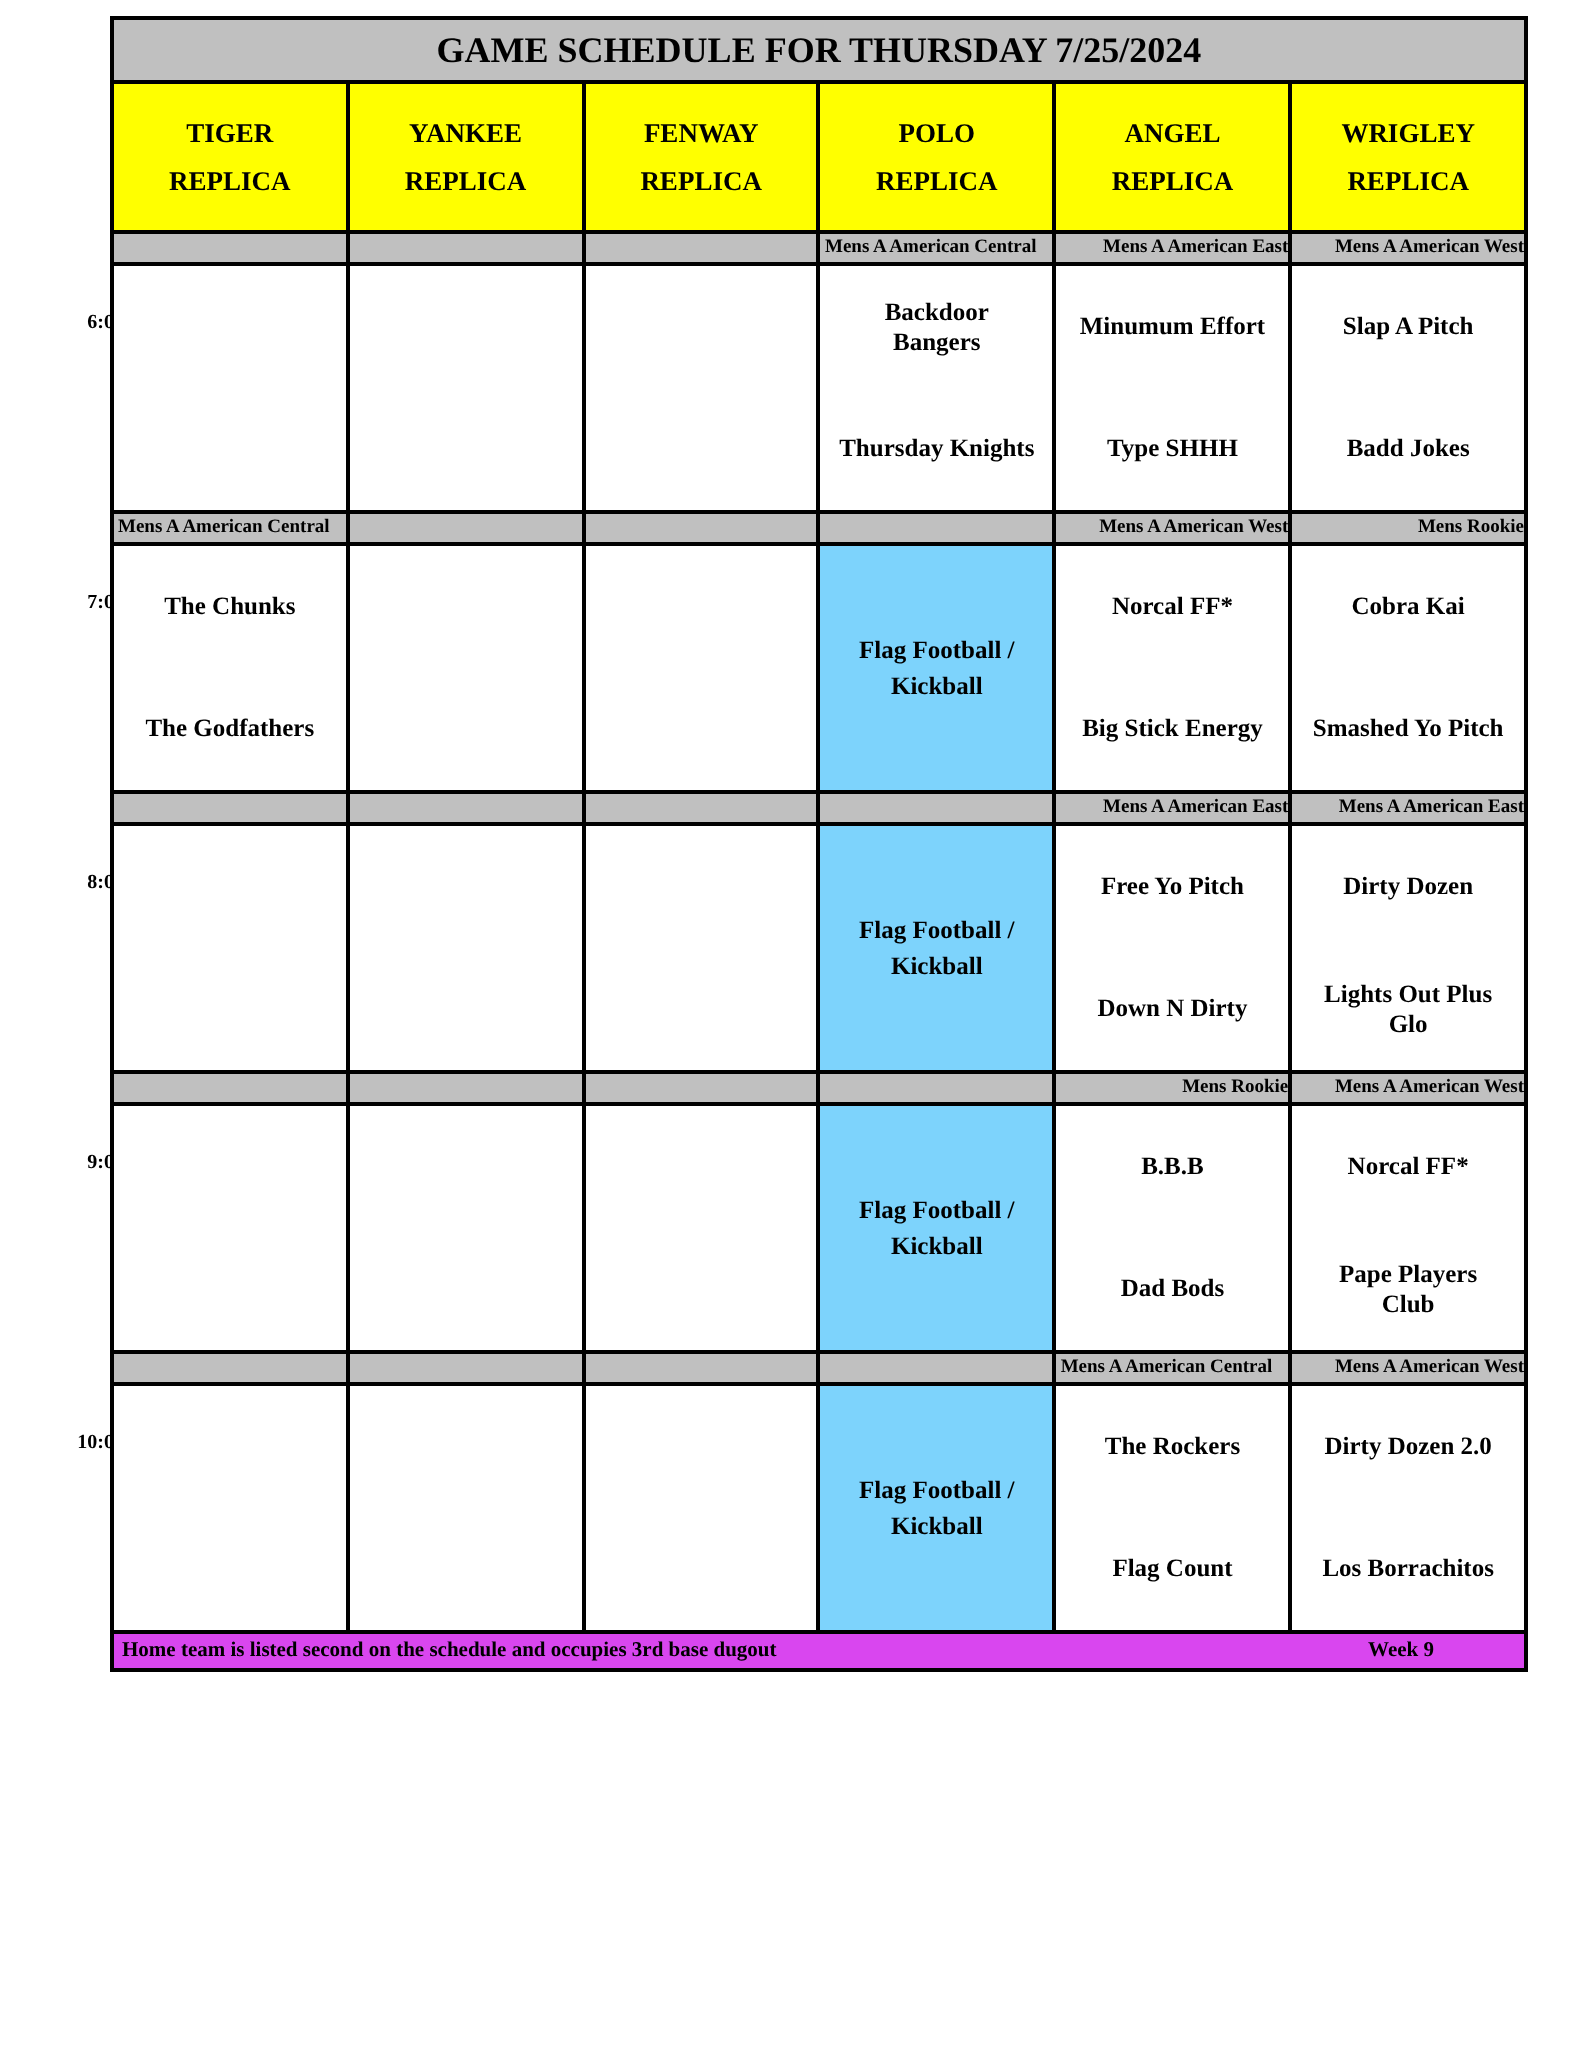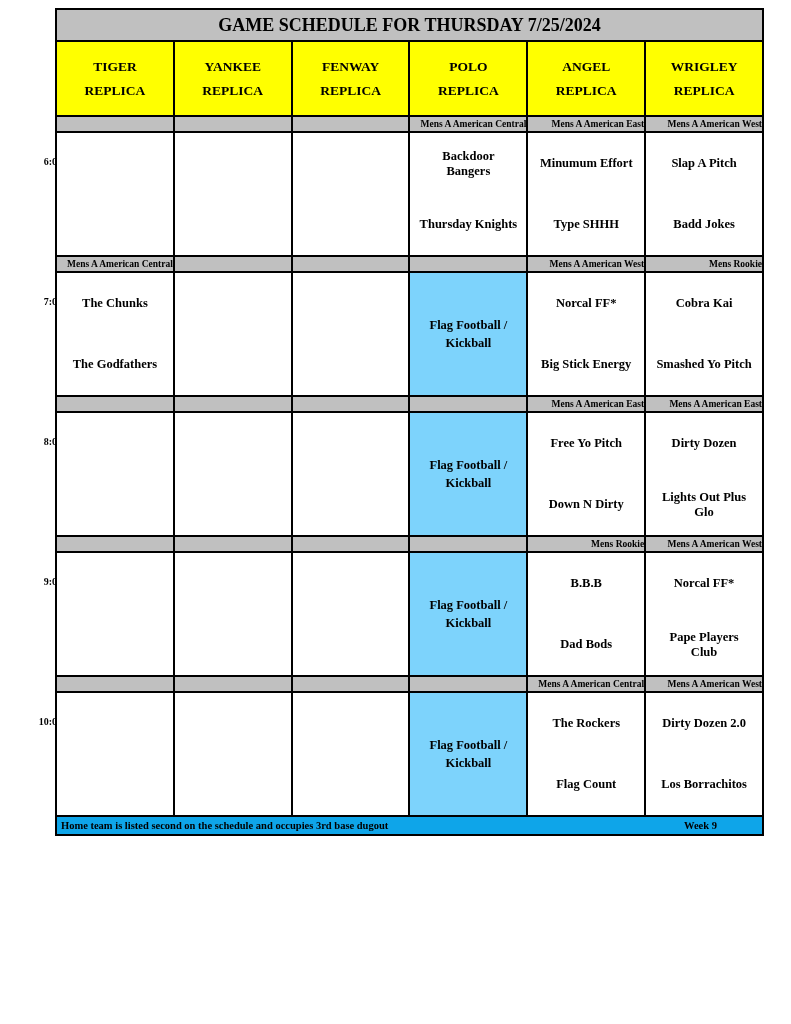--- a/index.html
+++ b/index.html
@@ -19,36 +19,36 @@
   }
   table.sched td { border: 2px solid #000000; padding: 0; overflow: hidden; }
 
   .title-cell { height: 30px; background: #c0c0c0; text-align: center; vertical-align: middle; font-size: 18px; }
 
   .head-cell { height: 73px; background: #ffff00; text-align: center; vertical-align: middle; font-size: 13.5px; }
   .head-cell span { display: block; }
   .head-cell .l1 { margin-bottom: 8px; }
 
   tr.strip td { height: 14px; background: #c0c0c0; font-size: 9.5px; line-height: 12px; text-align: right; white-space: nowrap; vertical-align: middle; }
-  tr.strip td.left { text-align: right; padding-left: 2px; }
+  tr.strip td.left { text-align: left; padding-left: 2px; }
 
   tr.game td { height: 122px; vertical-align: top; background: #ffffff; }
   .gwrap { display: flex; flex-direction: column; height: 122px; }
   .team {
     flex: 1; display: flex; align-items: center; justify-content: center;
     text-align: center; font-size: 12.5px; line-height: 1.2;
     padding: 0 5px; white-space: pre-line;
   }
   .flag {
     height: 122px; background: #7dd3fc;
     display: flex; align-items: center; justify-content: center;
     text-align: center; font-size: 12.5px; line-height: 1.45; white-space: pre-line;
   }
 
-  .footer-cell { height: 17px; background: #0ea5e9; vertical-align: middle; }
+  .footer-cell { height: 17px; background: #d946ef; vertical-align: middle; }
   .footer-inner { display: flex; justify-content: space-between; align-items: center; padding: 0 45px 0 4px; font-size: 10.5px; }
 
   .time-label { position: absolute; left: 24px; width: 38px; text-align: right; font-size: 10px; }
   .t-600  { top: 156px; }
   .t-700  { top: 296px; text-align: right; }
   .t-800  { top: 436px; }
   .t-900  { top: 576px; }
   .t-1000 { top: 716px; }
 </style>
 </head>

